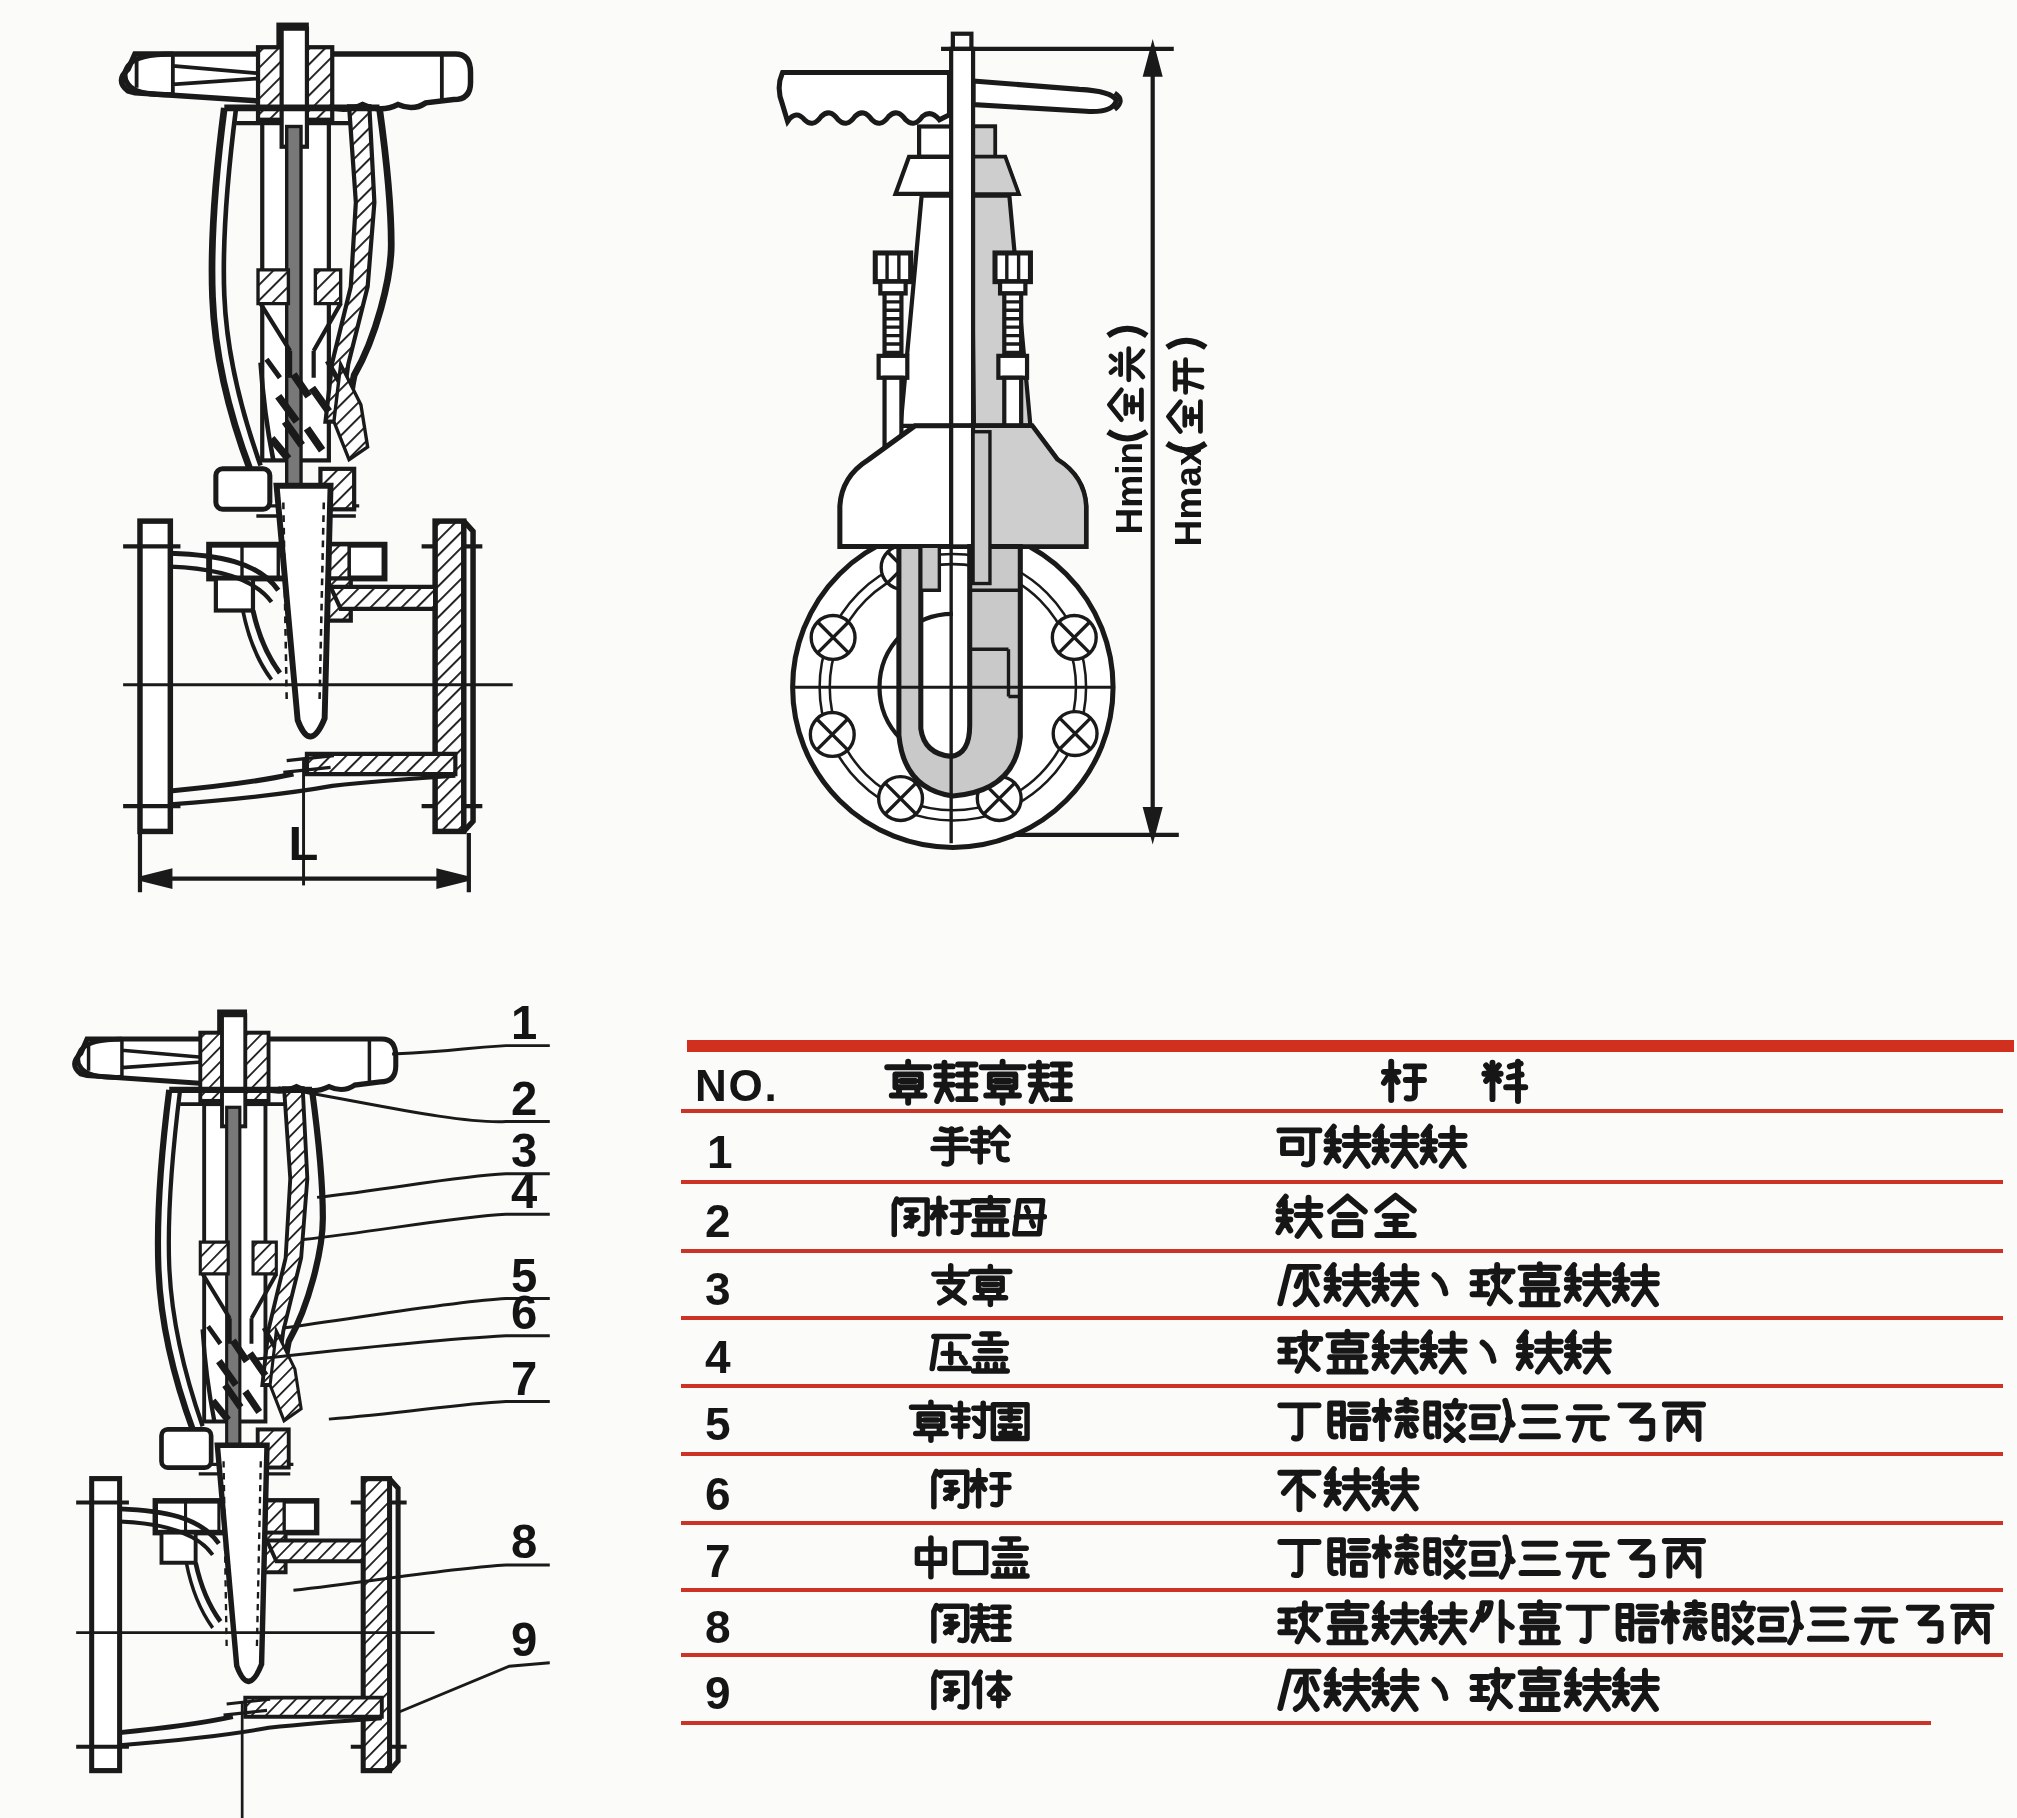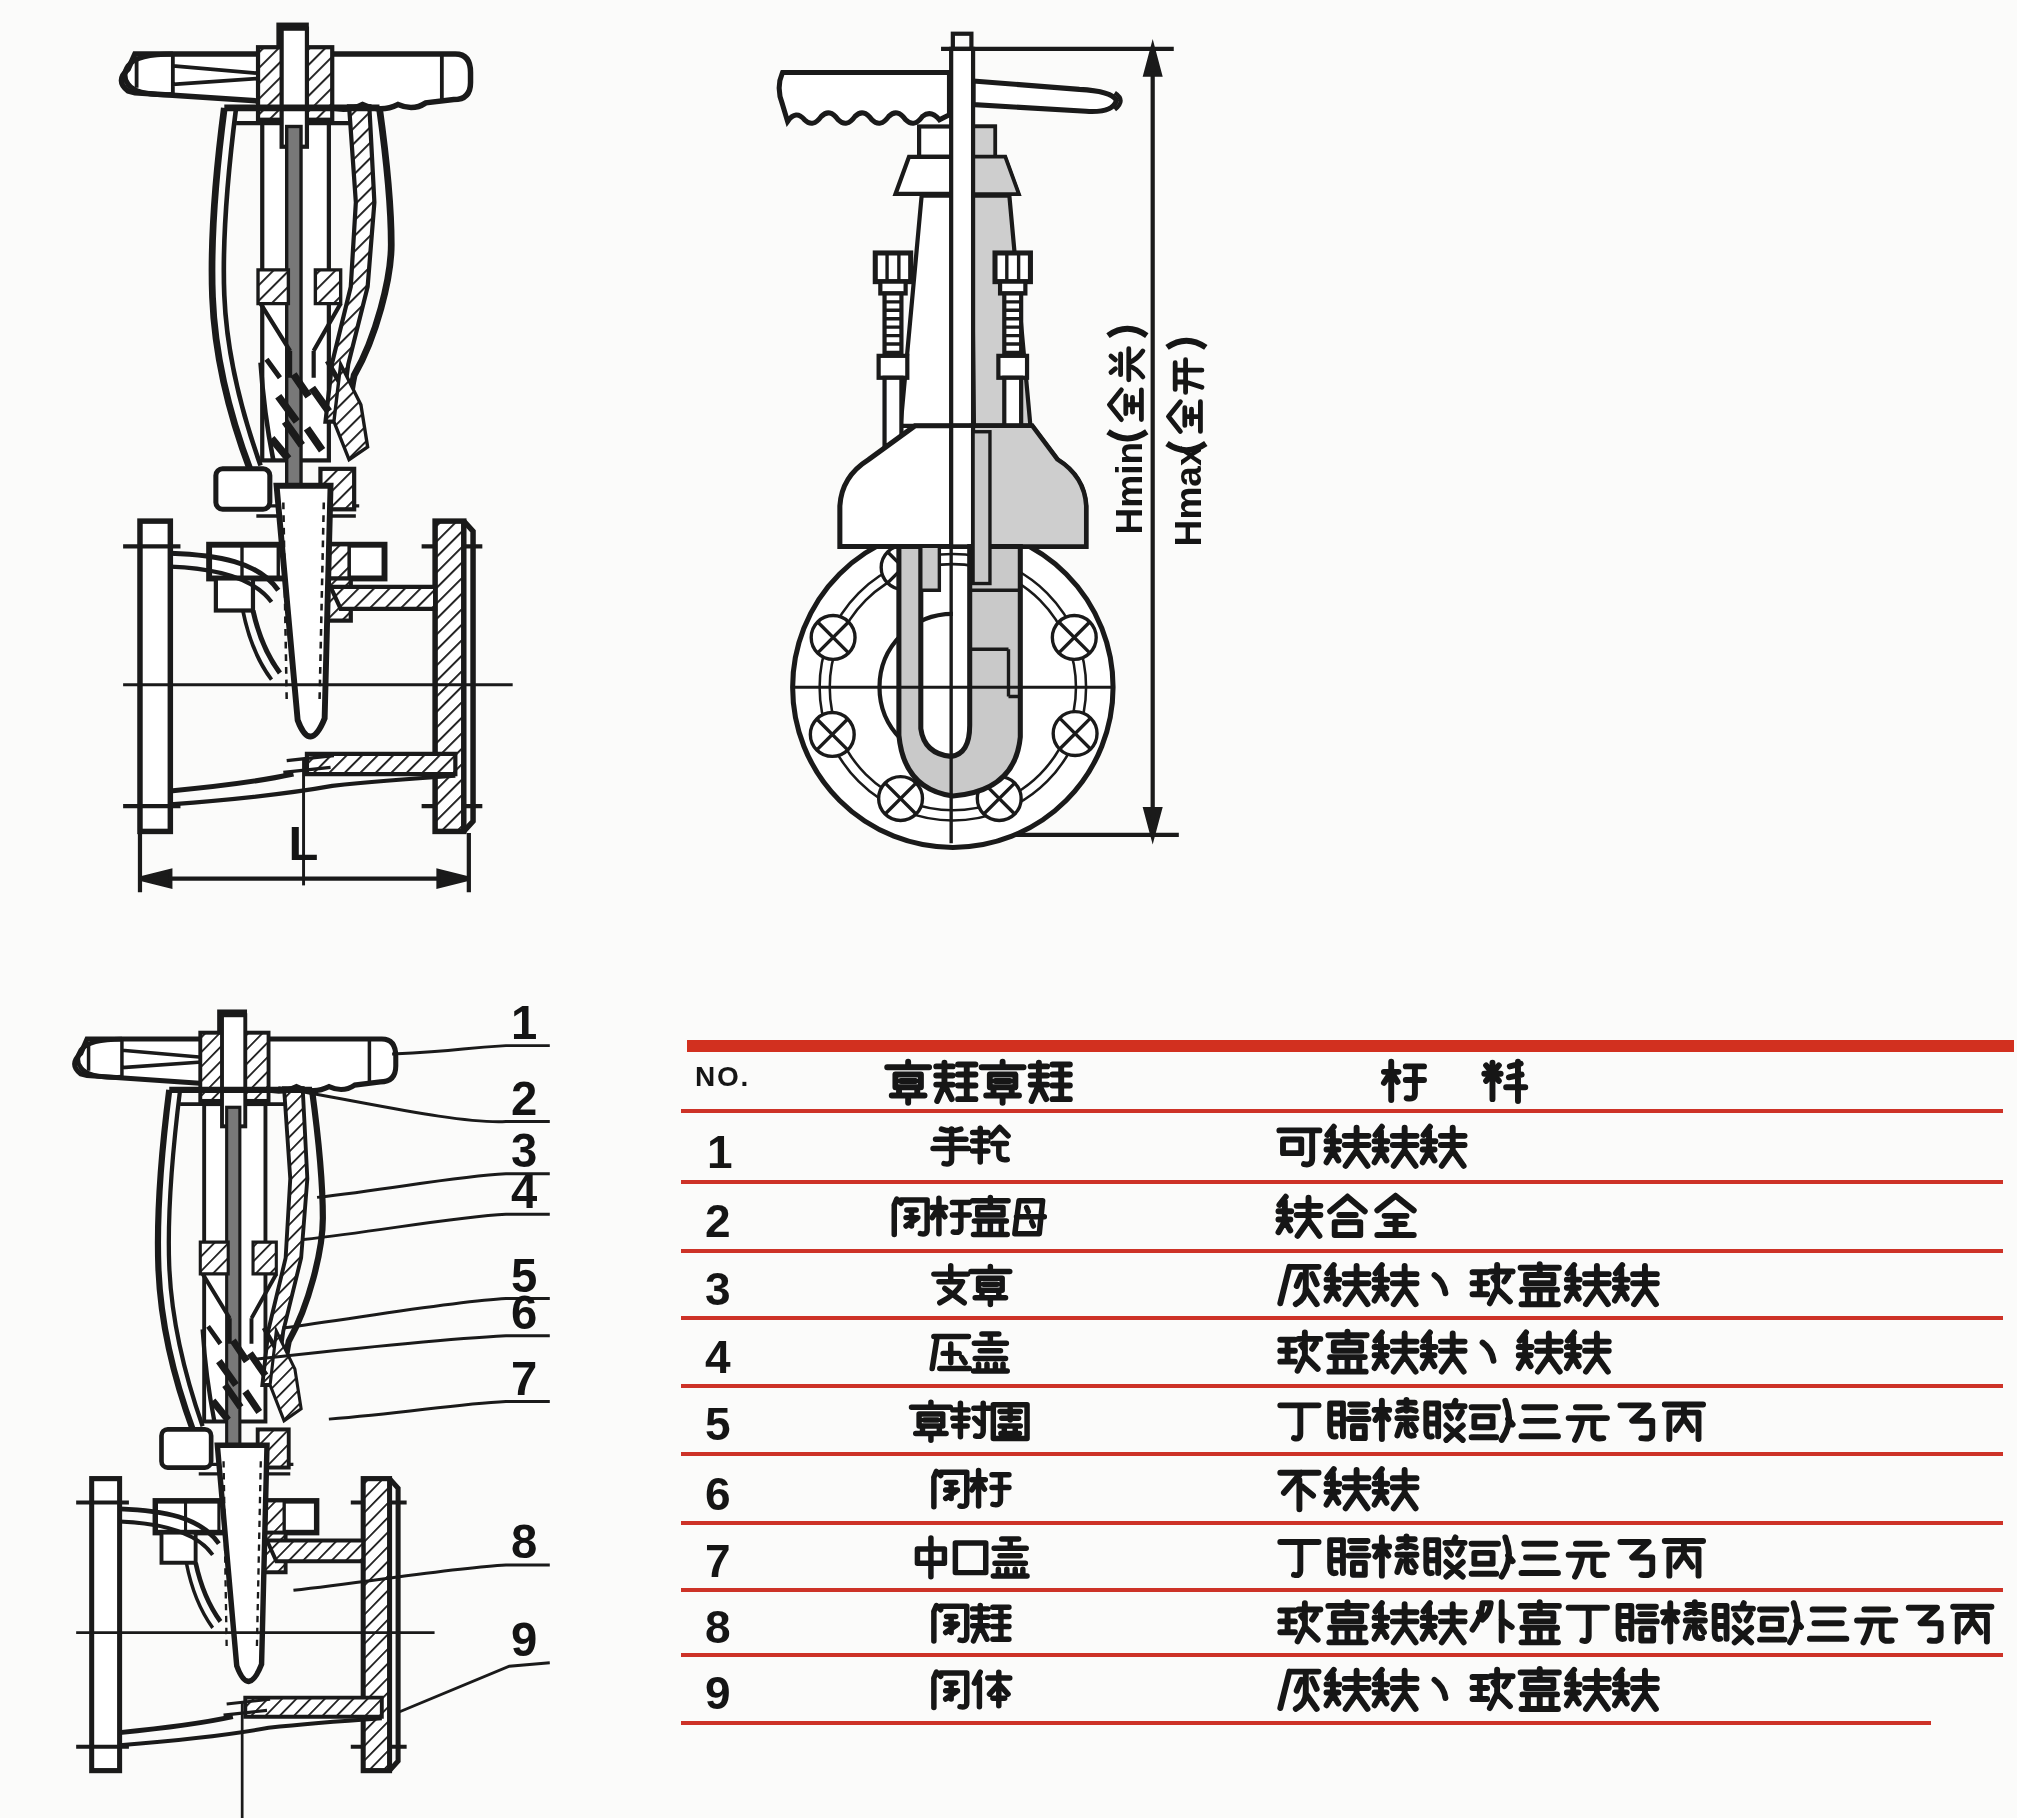--- a/index.html
+++ b/index.html
@@ -317,21 +317,21 @@
 <div class="tline" style="left:681px;top:1109px;width:1322px;"></div>
 <div class="tline" style="left:681px;top:1180px;width:1322px;"></div>
 <div class="tline" style="left:681px;top:1249px;width:1322px;"></div>
 <div class="tline" style="left:681px;top:1316px;width:1322px;"></div>
 <div class="tline" style="left:681px;top:1384px;width:1322px;"></div>
 <div class="tline" style="left:681px;top:1452px;width:1322px;"></div>
 <div class="tline" style="left:681px;top:1521px;width:1322px;"></div>
 <div class="tline" style="left:681px;top:1588px;width:1322px;"></div>
 <div class="tline" style="left:681px;top:1653px;width:1322px;"></div>
 <div class="tline" style="left:681px;top:1721px;width:1250px;"></div>
-<div class="cell" style="left:695px;top:1061px;font-size:28px;letter-spacing:1.7px;">NO.</div>
+<div class="cell" style="left:695px;top:1061px;font-size:44px;letter-spacing:1.7px;">NO.</div>
 <div class="num" style="left:707px;top:1125px;">1</div>
 <div class="num" style="left:705px;top:1194px;">2</div>
 <div class="num" style="left:705px;top:1262px;">3</div>
 <div class="num" style="left:705px;top:1330px;">4</div>
 <div class="num" style="left:705px;top:1397px;">5</div>
 <div class="num" style="left:705px;top:1467px;">6</div>
 <div class="num" style="left:705px;top:1534px;">7</div>
 <div class="num" style="left:705px;top:1600px;">8</div>
 <div class="num" style="left:705px;top:1666px;">9</div>
 

